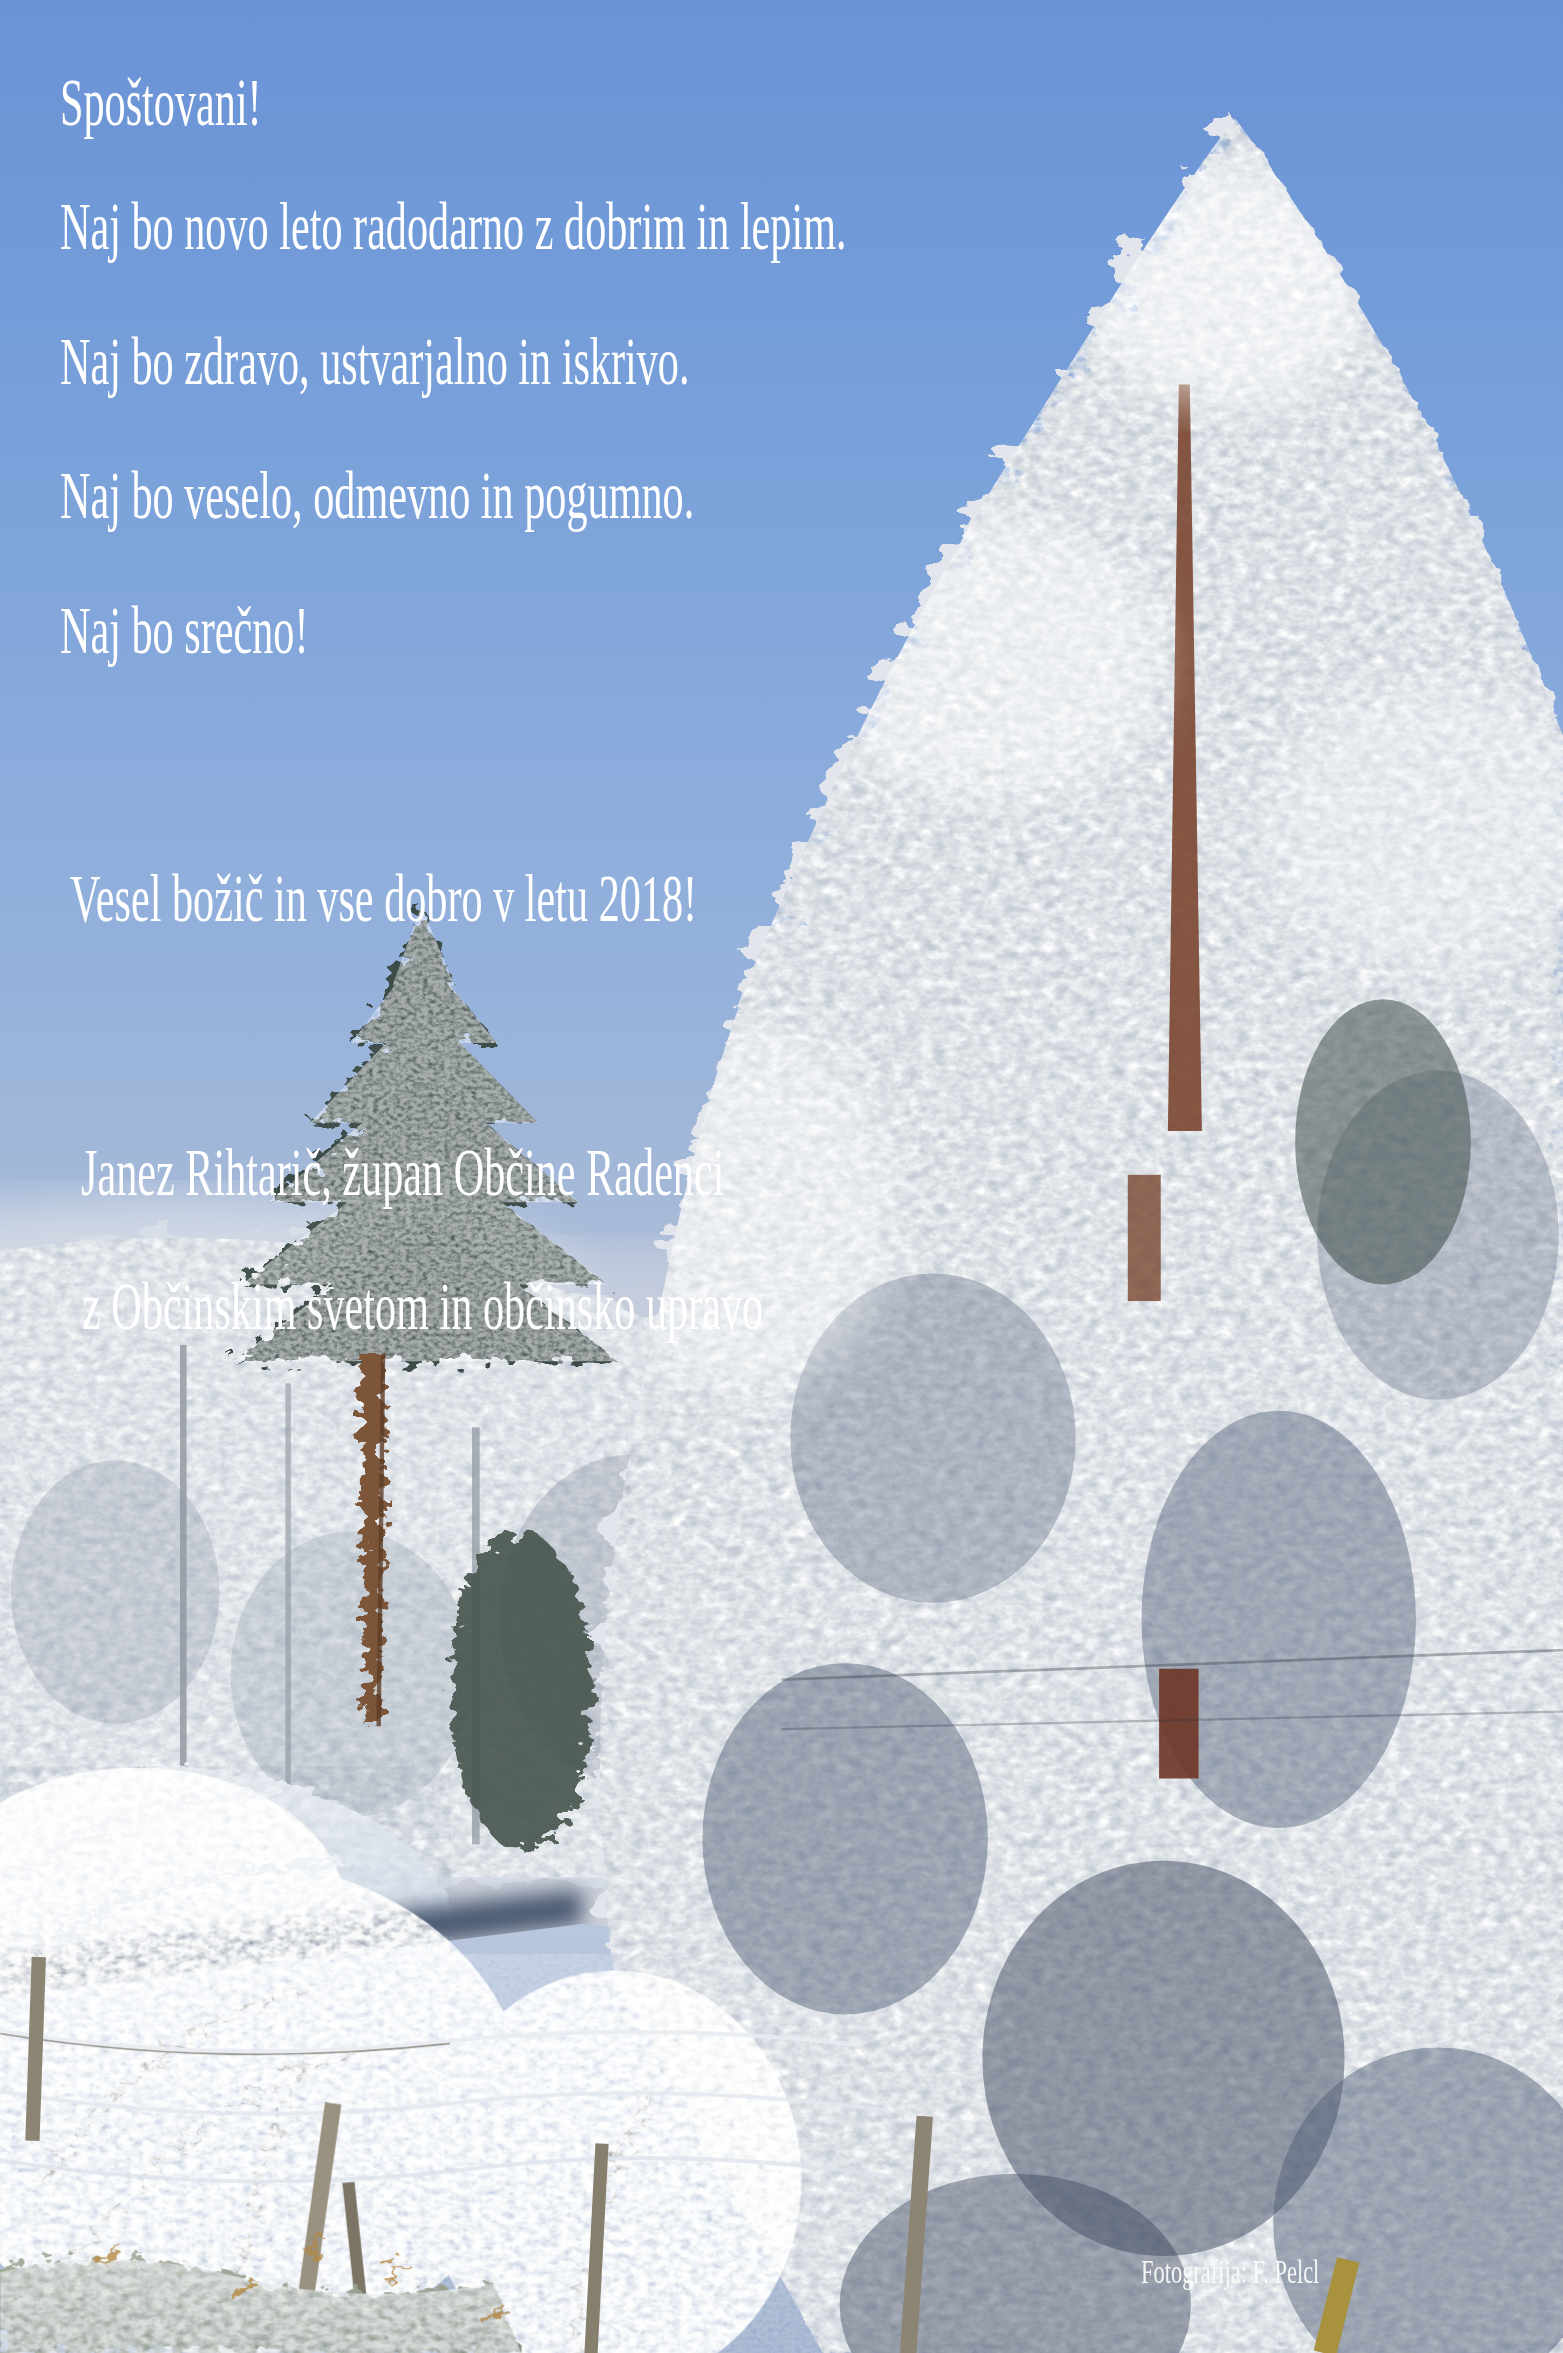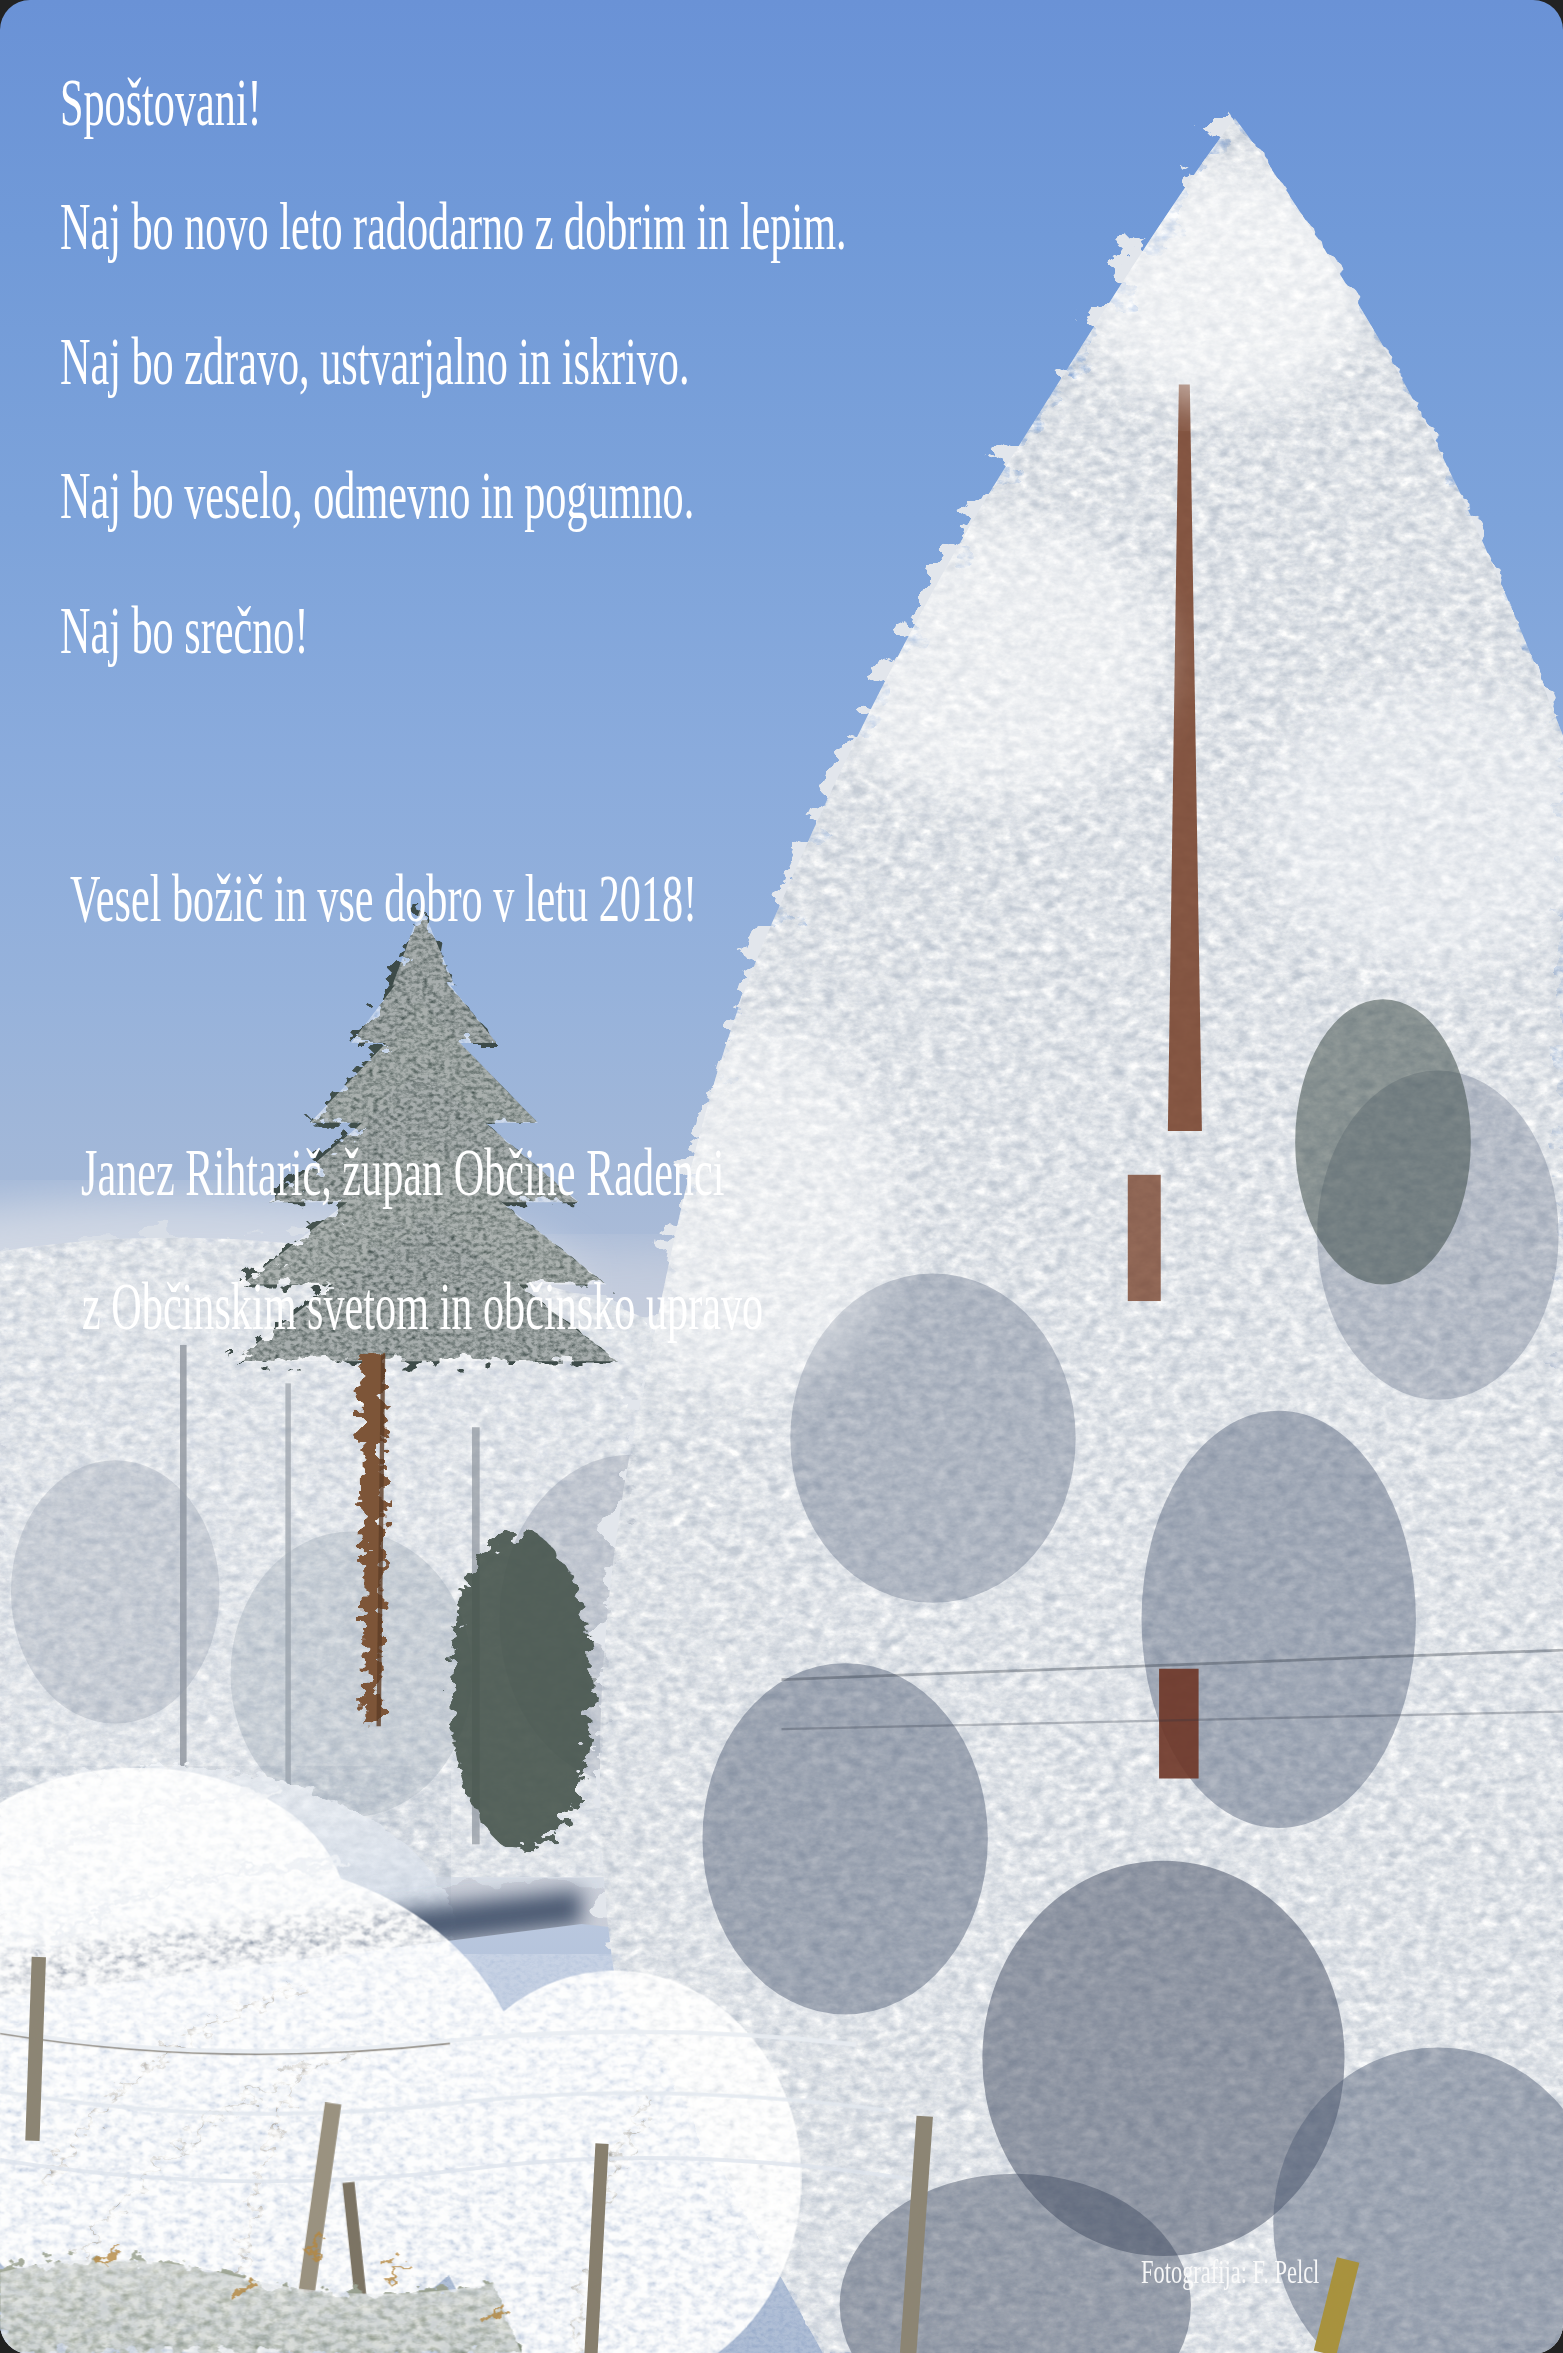--- a/index.html
+++ b/index.html
@@ -14,21 +14,20 @@
       #719ad8 10%,
       #7da3da 22%,
       #8aabdc 32%,
       #96b2db 42%,
       #a3b8d8 50%,
       #b2bfd7 56%,
       #c0c7d7 61%,
       #c9cdd9 66%,
       #ccd0da 78%,
       #c6ccd8 100%);
-    border-radius:30px;
   }
   #scene{position:absolute;left:0;top:0;z-index:1;}
   .txt{
     position:absolute;
     z-index:5;
     color:#ffffff;
     font-size:67px;
     line-height:1.1;
     white-space:nowrap;
     transform:scaleX(0.63);

